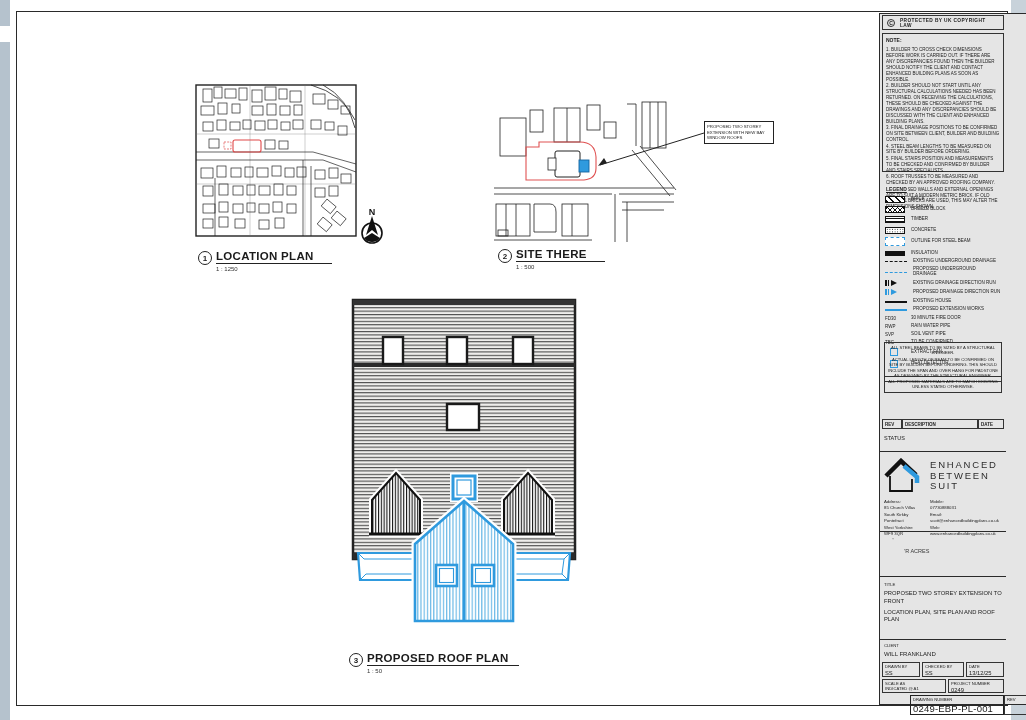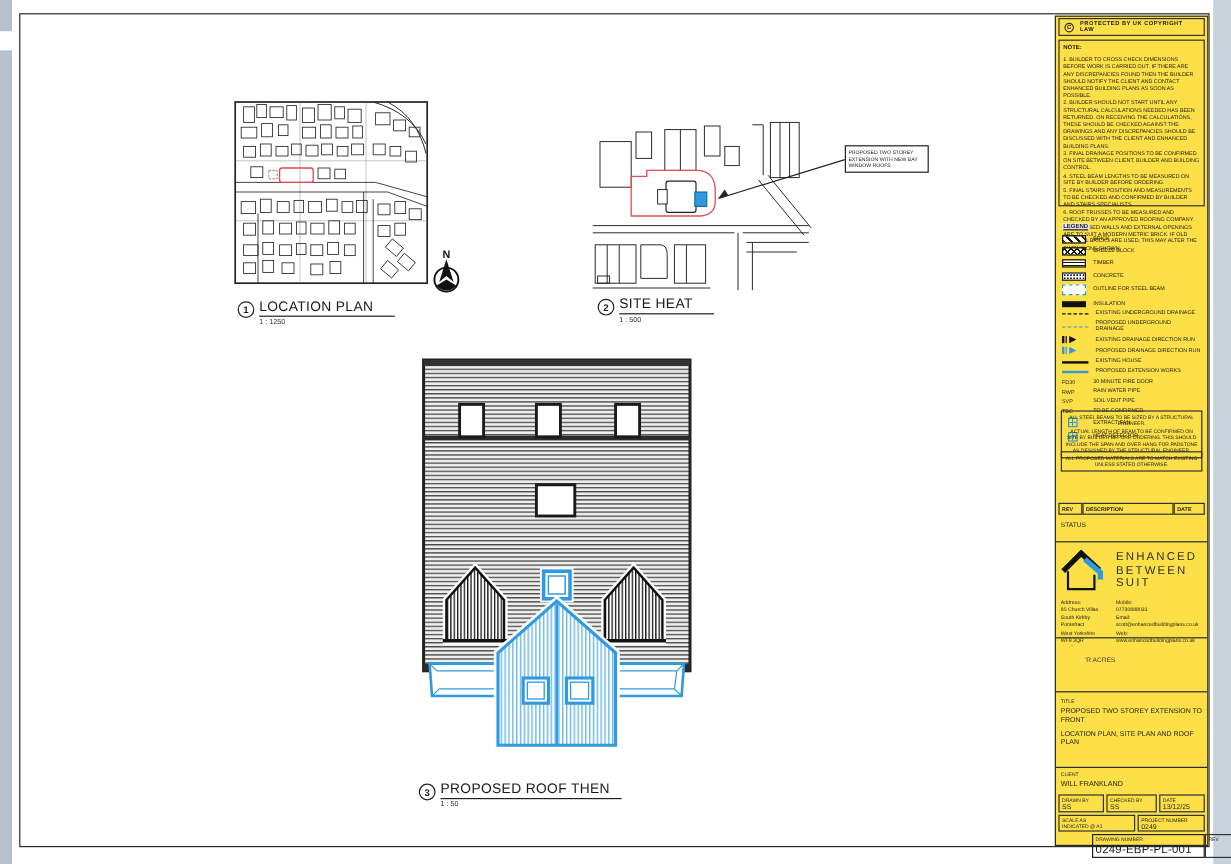--- a/index.html
+++ b/index.html
@@ -9,28 +9,28 @@
   }
   .edge-left  { position:absolute; left:0; top:0; width:10px; height:720px; background:#b5c2cd; }
   .edge-left-notch { position:absolute; left:0; top:26px; width:10px; height:16px; background:#fff; }
   .edge-right { position:absolute; right:0; top:0; width:15px; height:720px; background:#c8d2da; }
   .sheet-border { position:absolute; left:16px; top:11px; width:992px; height:695px; border:1.6px solid #2a2a2a; background:#fff; }
 
   
   .plan-label { position:absolute; display:flex; gap:4px; align-items:flex-start; }
   .plan-num { width:14px; height:14px; border:1.3px solid #222; border-radius:50%;
     font-size:8px; font-weight:bold; display:flex; align-items:center; justify-content:center; flex:none; margin-top:1px; }
-  .plan-title { font-weight:normal; font-size:11.5px; letter-spacing:0.3px; border-bottom:1.7px solid #222; padding:0 18px 1px 0; }
+  .plan-title { font-weight:bold; font-size:11.5px; letter-spacing:0.3px; border-bottom:1.7px solid #222; padding:0 18px 1px 0; }
   .plan-scale { font-size:6px; margin-top:1.5px; color:#333; }
 
   .annotation-box { position:absolute; left:704px; top:121px; width:70px; border:1px solid #222;
     padding:2px 2px; font-size:4.3px; line-height:1.3; background:#fff; }
 
   
-  .panel { position:absolute; left:879px; top:13px; width:128px; height:692px; border:1.2px solid #2a2a2a; background:#fde047; }
+  .panel { position:absolute; left:879px; top:13px; width:148px; height:692px; border:1.2px solid #2a2a2a; background:#e5e5e5; }
   .copyright-bar { position:absolute; left:2px; top:1px; width:122px; height:15px; border:1px solid #333;
     display:flex; align-items:center; gap:5px; padding:0 4px; }
   .c-circle { width:8px; height:8px; border:1px solid #333; border-radius:50%; font-size:5px; font-weight:bold;
     display:flex; align-items:center; justify-content:center; flex:none; }
   .copyright-text { font-size:4.8px; font-weight:bold; letter-spacing:0.4px; }
 
   .note-box { position:absolute; left:2px; top:19px; width:122px; height:139px; border:1px solid #333; padding:3px 3px; }
   .note-title { font-size:5px; font-weight:bold; margin-bottom:4px; }
   .note-item { font-size:4.5px; line-height:1.32; margin-bottom:0.5px; }
 
@@ -263,21 +263,21 @@
 <svg style="left:586px; top:126px;" width="122" height="48" viewBox="0 0 122 48">
   <line x1="118" y1="7" x2="14" y2="39" stroke="#222" stroke-width="1"></line>
   <polygon points="12,40 21,37 18,32" fill="#222"></polygon>
 </svg>
 
 <div class="annotation-box">PROPOSED TWO STOREY EXTENSION WITH NEW BAY WINDOW ROOFS</div>
 
 <div class="plan-label" style="left:498px; top:248px;">
   <div class="plan-num">2</div>
   <div>
-    <div class="plan-title">SITE HEAT</div>
+    <div class="plan-title">SITE THERE</div>
     <div class="plan-scale">1 : 500</div>
   </div>
 </div>
 
 <svg style="left:350px; top:297px;" width="228" height="326" viewBox="0 0 228 326">
   <defs>
     <pattern id="ph" width="4" height="3.4" patternUnits="userSpaceOnUse">
       <rect width="4" height="3.4" fill="#efeeec"></rect>
         <rect width="4" height="1.1" fill="#4a4a4a"></rect>
     </pattern>
@@ -342,21 +342,21 @@
       <rect x="122" y="268" width="22" height="21"></rect>
     </g>
     <rect x="89.5" y="271.5" width="14" height="14" fill="none" stroke="#2f9ade" stroke-width="1.1"></rect>
     <rect x="125.5" y="271.5" width="15" height="14" fill="none" stroke="#2f9ade" stroke-width="1.1"></rect>
   </g>
 </svg>
 
 <div class="plan-label" style="left:349px; top:652px;">
   <div class="plan-num">3</div>
   <div>
-    <div class="plan-title" style="padding-right:10px;">PROPOSED ROOF THEN</div>
+    <div class="plan-title" style="padding-right:10px;">PROPOSED ROOF PLAN</div>
     <div class="plan-scale">1 : 50</div>
   </div>
 </div>
 
 <div class="panel">
 
   <div class="copyright-bar">
     <span class="c-circle">C</span>
     <span class="copyright-text">PROTECTED BY UK COPYRIGHT LAW</span>
   </div>

